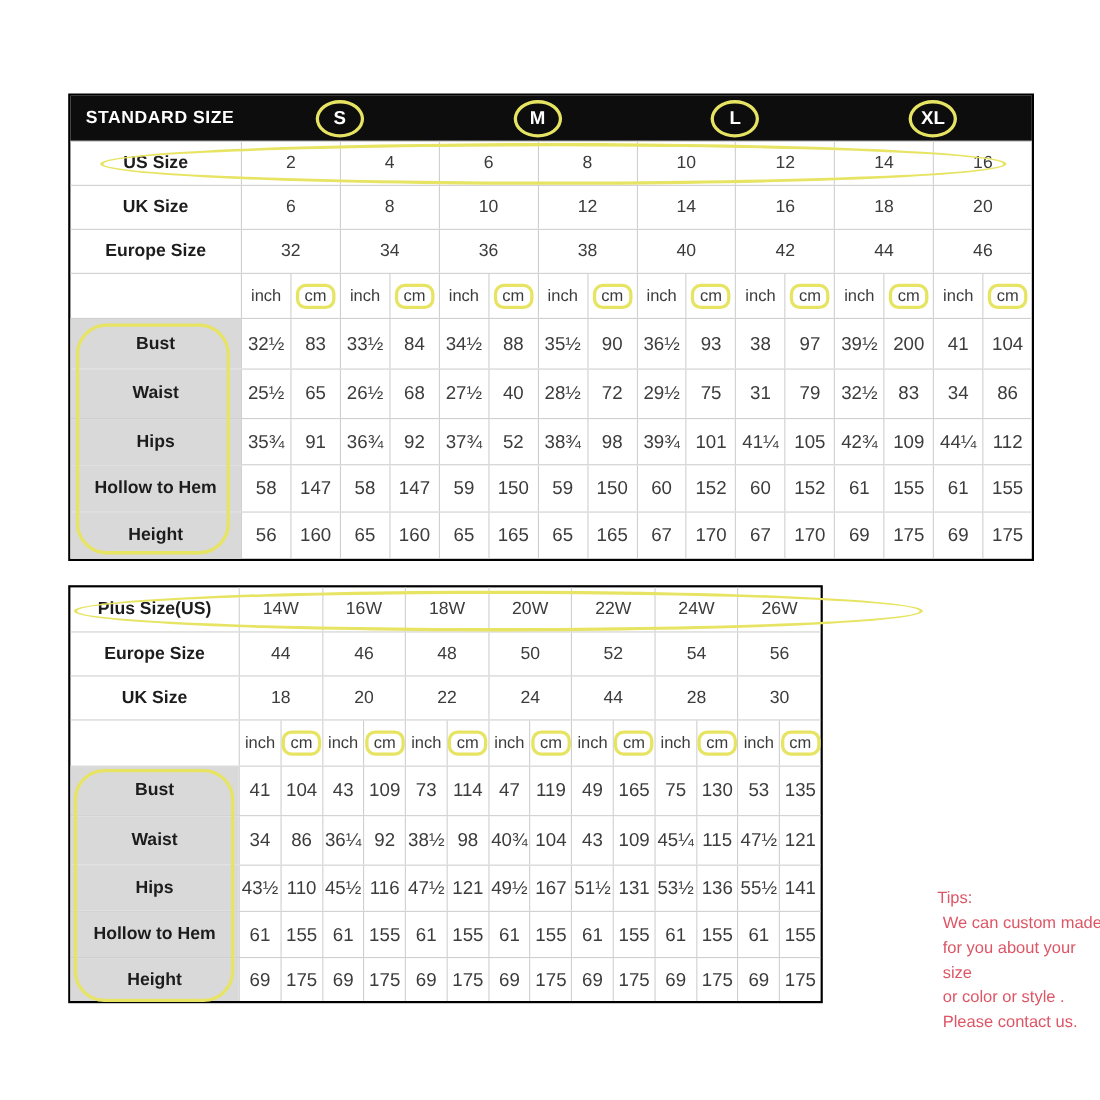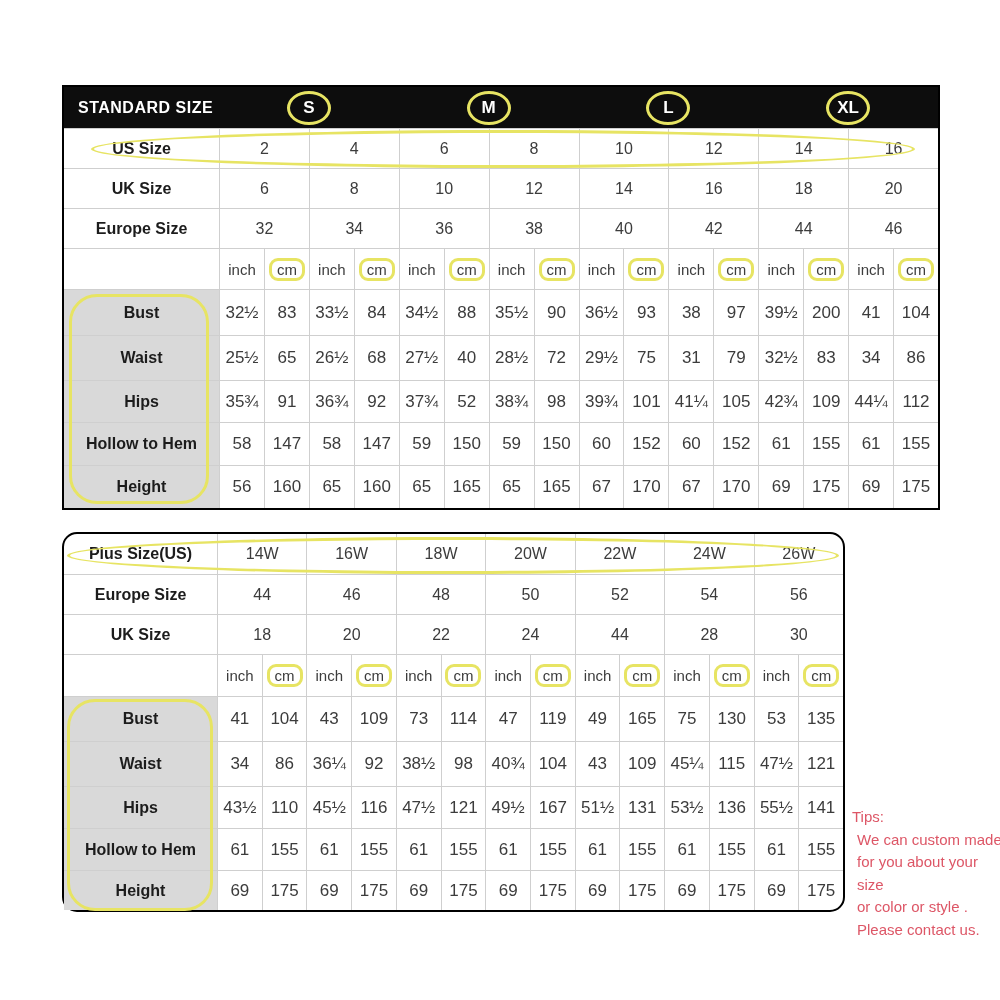--- a/index.html
+++ b/index.html
@@ -11,21 +11,21 @@
     --tips:#dd5666;
   }
   *{box-sizing:border-box;margin:0;padding:0;}
   html,body{width:1000px;height:1000px;background:#ffffff;overflow:hidden;
     font-family:"Liberation Sans", sans-serif;}
   .stage{position:relative;width:1000px;height:1000px;background:#fff;}
 
   
   .sizetable{position:absolute;border:2px solid #000;background:#fff;}
   .t1{left:62px;top:85px;width:878px;}
-  .t2{left:62px;top:532px;width:783px;border-radius:15px;}
+  .t2{left:62px;top:532px;width:686px;}
 
   .hdr{height:41px;background:#0d0d0d;display:grid;
        grid-template-columns:155px repeat(4,1fr);align-items:center;}
   .hdr-title{color:#fff;font-weight:bold;font-size:16px;letter-spacing:.5px;padding-left:14px;}
   .hdr-cell{display:flex;justify-content:center;align-items:center;}
   .circle{min-width:44px;height:34px;padding:0 6px;border:3px solid var(--yellow);
           border-radius:50%;display:flex;align-items:center;justify-content:center;
           color:#fff;font-weight:bold;font-size:17px;}
 
   .row{display:grid;border-top:1px solid var(--grid);}

